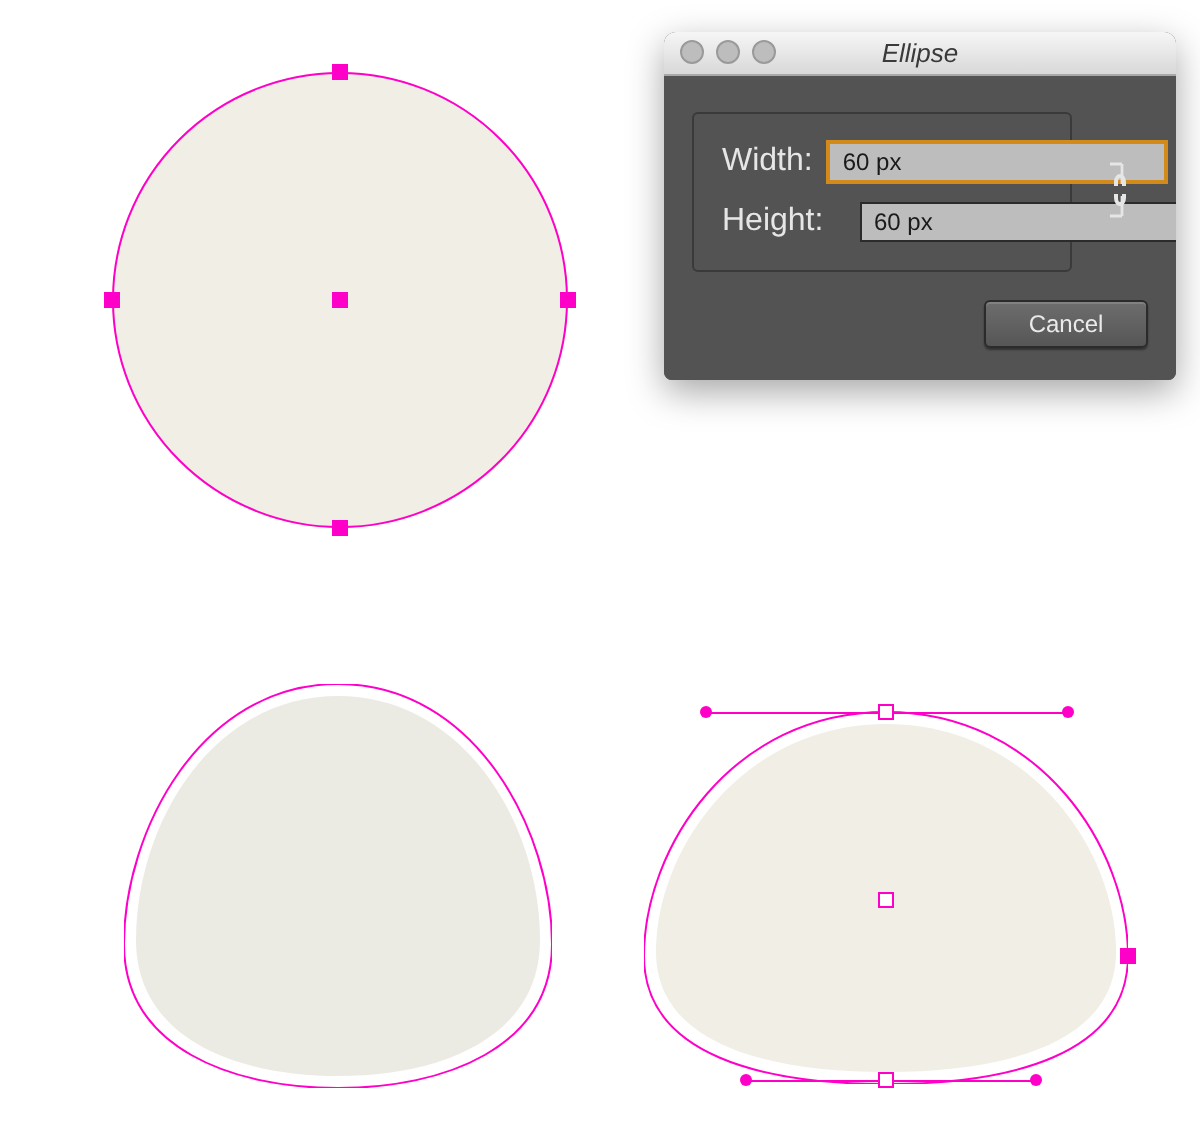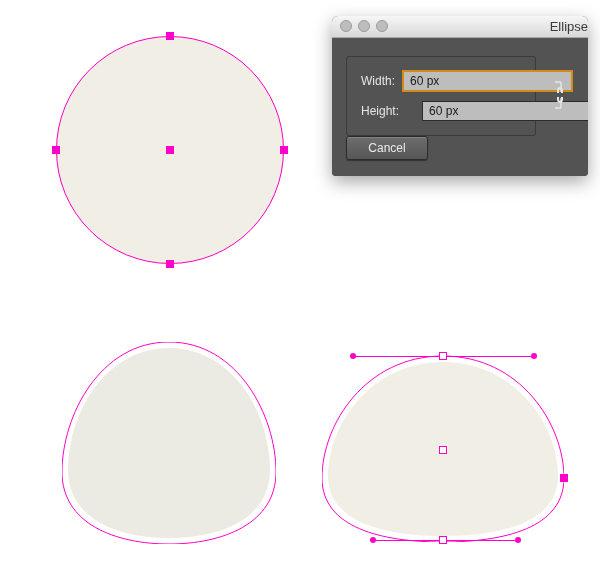--- a/index.html
+++ b/index.html
@@ -87,22 +87,23 @@
     box-shadow: 0 6px 18px rgba(0,0,0,0.35);
     overflow: hidden;
     background: #535353;
   }
   .dialog-titlebar {
     height: 22px;
     background: linear-gradient(#f6f6f6, #d8d8d8);
     border-bottom: 1px solid #a8a8a8;
     display: flex;
     align-items: center;
-    justify-content: flex-end;
+    justify-content: center;
     position: relative;
+    font-style: italic;
   }
   .traffic {
     position: absolute;
     left: 8px; top: 4px;
     display: flex;
     gap: 6px;
   }
   .traffic span {
     width: 12px; height: 12px;
     border-radius: 50%;
@@ -129,21 +130,21 @@
     display: flex;
     align-items: center;
     gap: 8px;
     margin: 4px 0 10px 0;
   }
   .field-row:last-child { margin-bottom: 2px; gap: 23px; }
   .field-label {
     width: 46px;
     text-align: right;
     color: #e6e6e6;
-    font-size: 12px;
+    font-size: 16px;
   }
   .field-input {
     flex: 1;
     height: 20px;
     background: #bdbdbd;
     border: 1px solid #2b2b2b;
     font-size: 12px;
     padding: 0 6px;
     color: #1a1a1a;
   }
@@ -158,22 +159,23 @@
     width: 20px; height: 34px;
     display: flex;
     align-items: center;
     justify-content: center;
     color: #e6e6e6;
   }
   .constrain svg { display:block; }
 
   .dialog-buttons {
     display: flex;
-    justify-content: space-between;
+    justify-content: flex-end;
     gap: 28px;
+    margin-top: 14px;
   }
   .dlg-btn {
     width: 82px;
     height: 24px;
     border: 1px solid #2b2b2b;
     border-radius: 3px;
     background: linear-gradient(#6d6d6d, #565656);
     color: #eaeaea;
     font-size: 12px;
     display: flex;

